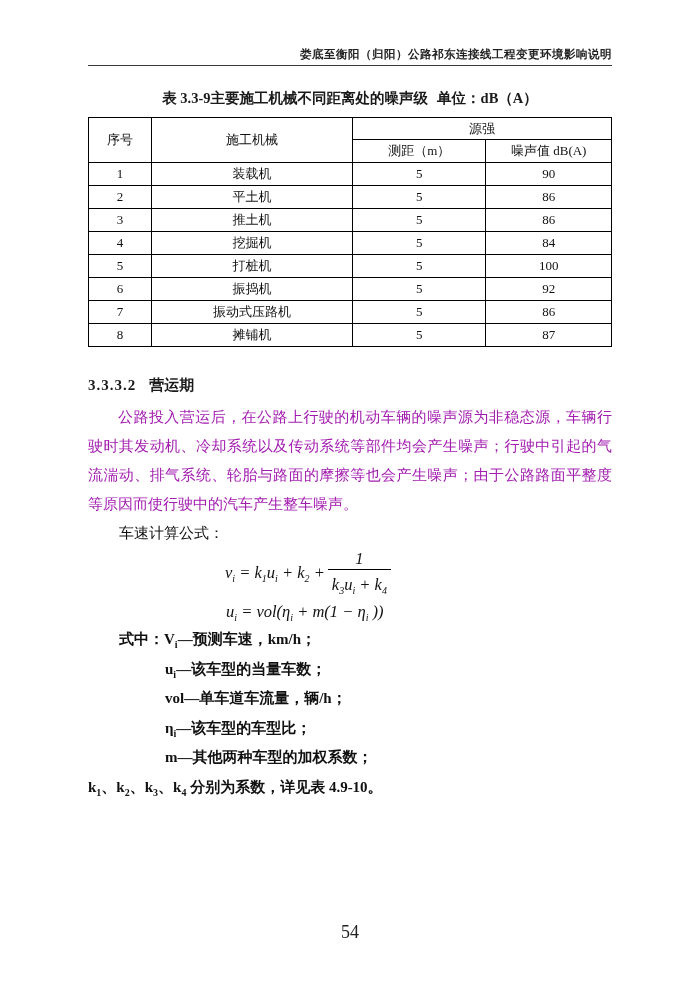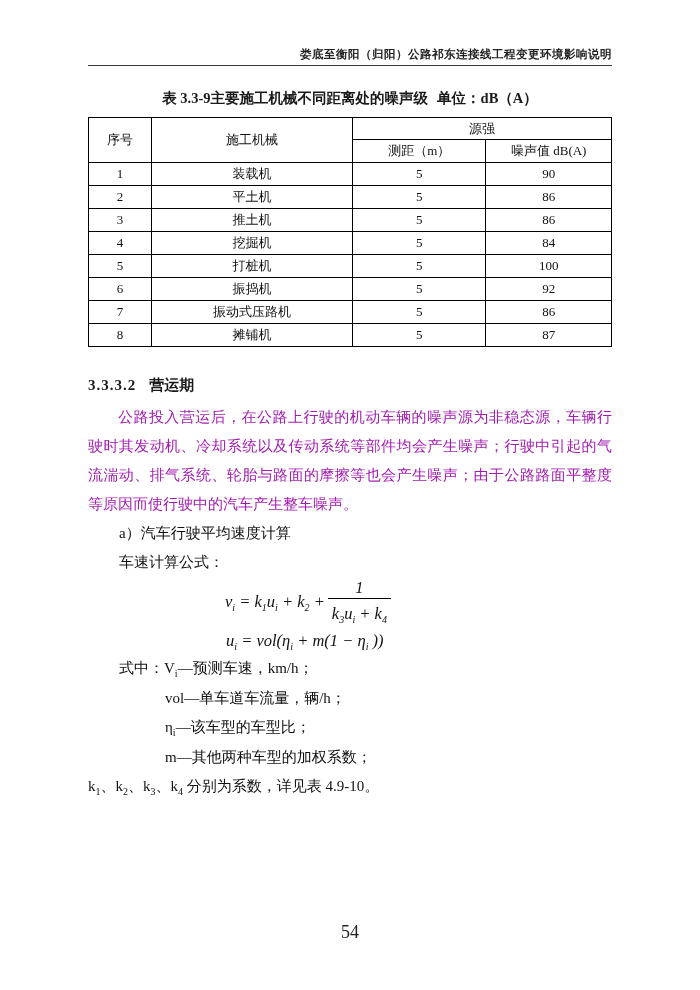--- a/index.html
+++ b/index.html
@@ -99,21 +99,21 @@
     line-height: 21px;
     margin-left: 3px;
     text-align: center;
   }
   .frac .den { border-top: 1.2px solid #000; padding: 4px 4px; }
   .frac .num { padding: 0 4px; }
   sub { font-size: 10px; line-height: 0; }
 
   
   .definitions { font-size: 15px; color: #111; }
-  .def-line { line-height: 29.5px; white-space: nowrap; }
+  .def-line { line-height: 29.5px; white-space: nowrap; font-weight: bold; }
   .def-first { padding-left: 31px; }
   .def-rest  { padding-left: 77px; }
   .def-foot  { padding-left: 0; }
   .def-symbol { font-family: "Liberation Serif", "DejaVu Serif", serif; }
 
   
   .page-footer {
     position: absolute;
     left: 0; bottom: 47px;
     width: 100%;
@@ -203,39 +203,41 @@
       </tr>
     </tbody>
       </table>
 
     <div class="section-heading">
       <span class="sec-num">3.3.3.2</span><span>营运期</span>
     </div>
 
     <div class="para">公路投入营运后，在公路上行驶的机动车辆的噪声源为非稳态源，车辆行驶时其发动机、冷却系统以及传动系统等部件均会产生噪声；行驶中引起的气流湍动、排气系统、轮胎与路面的摩擦等也会产生噪声；由于公路路面平整度等原因而使行驶中的汽车产生整车噪声。</div>
 
-    <div class="body-line">a）汽车行驶平均速度计算</div>
     <div class="body-line">车速计算公式：</div>
 
     <div class="formula-block">
       <div class="eq1">
         <span>v<sub>i</sub> = k<sub>1</sub>u<sub>i</sub> + k<sub>2</sub> + </span>
         <span class="frac">
           <span class="num">1</span>
           <span class="den">k<sub>3</sub>u<sub>i</sub> + k<sub>4</sub></span>
         </span>
       </div>
       <div class="eq2">u<sub>i</sub> = vol(η<sub>i</sub> + m(1 − η<sub>i</sub> ))</div>
     </div>
 
     <div class="definitions">
       <div class="def-line def-first">
         <span>式中：</span><span class="def-symbol">V<sub>i</sub></span><span>—预测车速，km/h；</span>
       </div>
       <div class="def-line def-rest">
+        <span class="def-symbol">u<sub>i</sub></span><span>—该车型的当量车数；</span>
+      </div>
+      <div class="def-line def-rest">
         <span class="def-symbol">vol</span><span>—单车道车流量，辆/h；</span>
       </div>
       <div class="def-line def-rest">
         <span class="def-symbol">η<sub>i</sub></span><span>—该车型的车型比；</span>
       </div>
       <div class="def-line def-rest">
         <span class="def-symbol">m</span><span>—其他两种车型的加权系数；</span>
       </div>
       <div class="def-line def-foot">
         <span class="def-symbol">k<sub>1</sub>、k<sub>2</sub>、k<sub>3</sub>、k<sub>4</sub> </span><span>分别为系数，详见表 4.9-10。</span>

